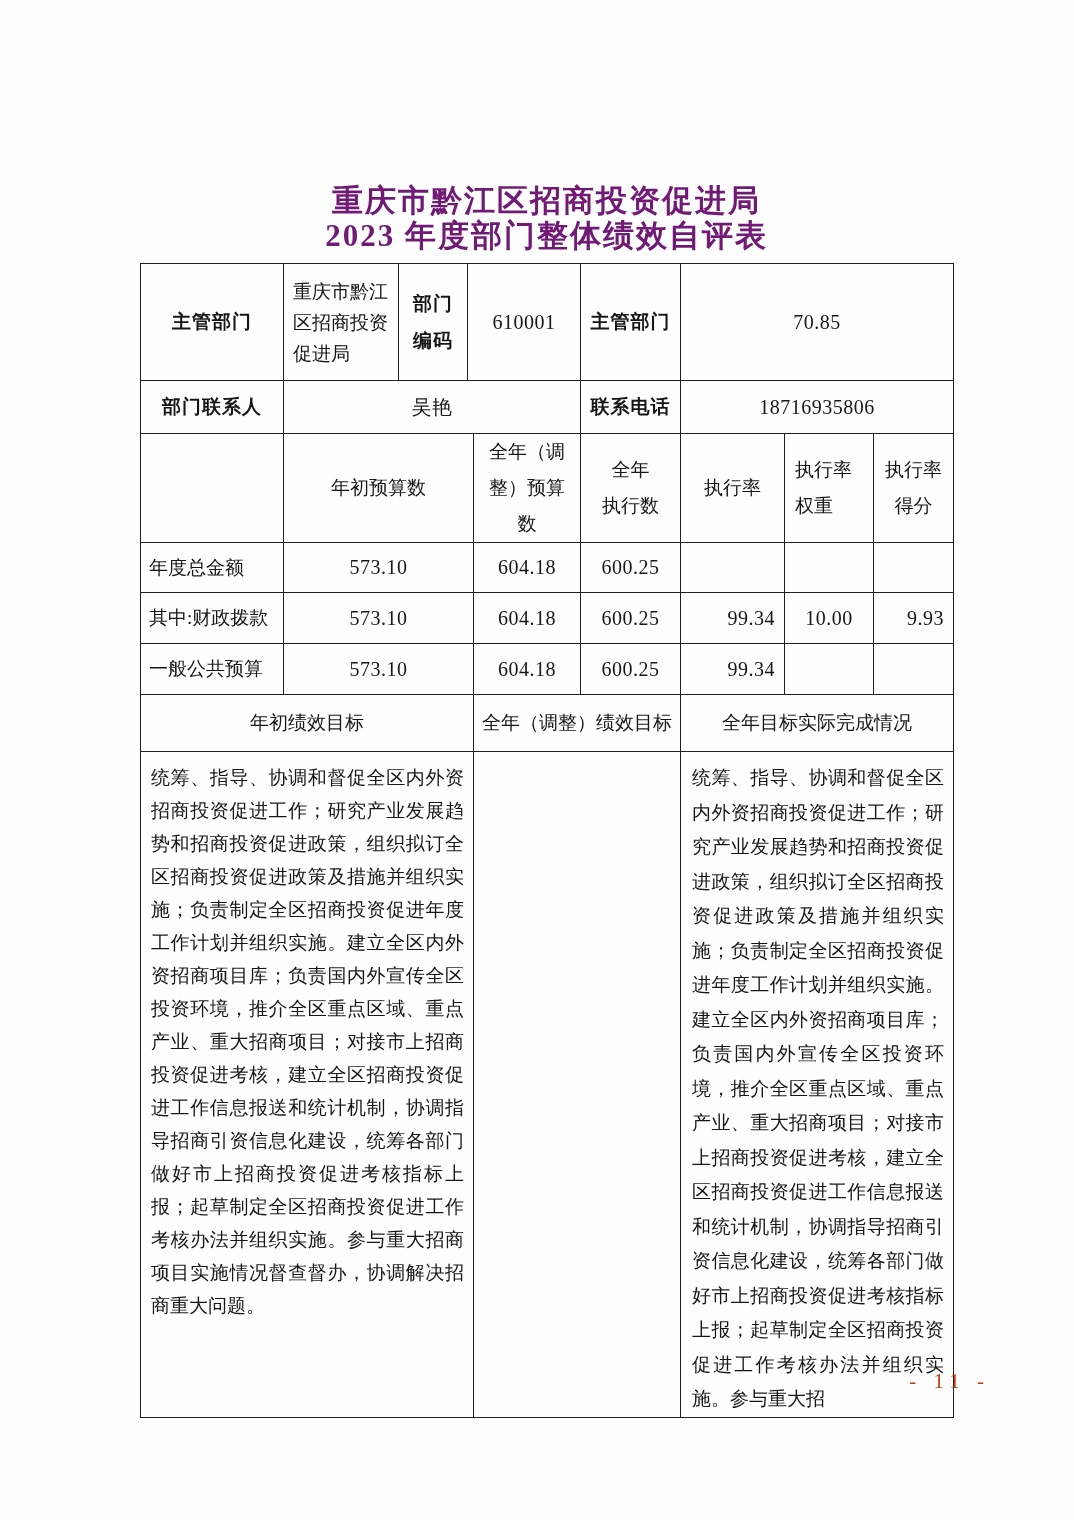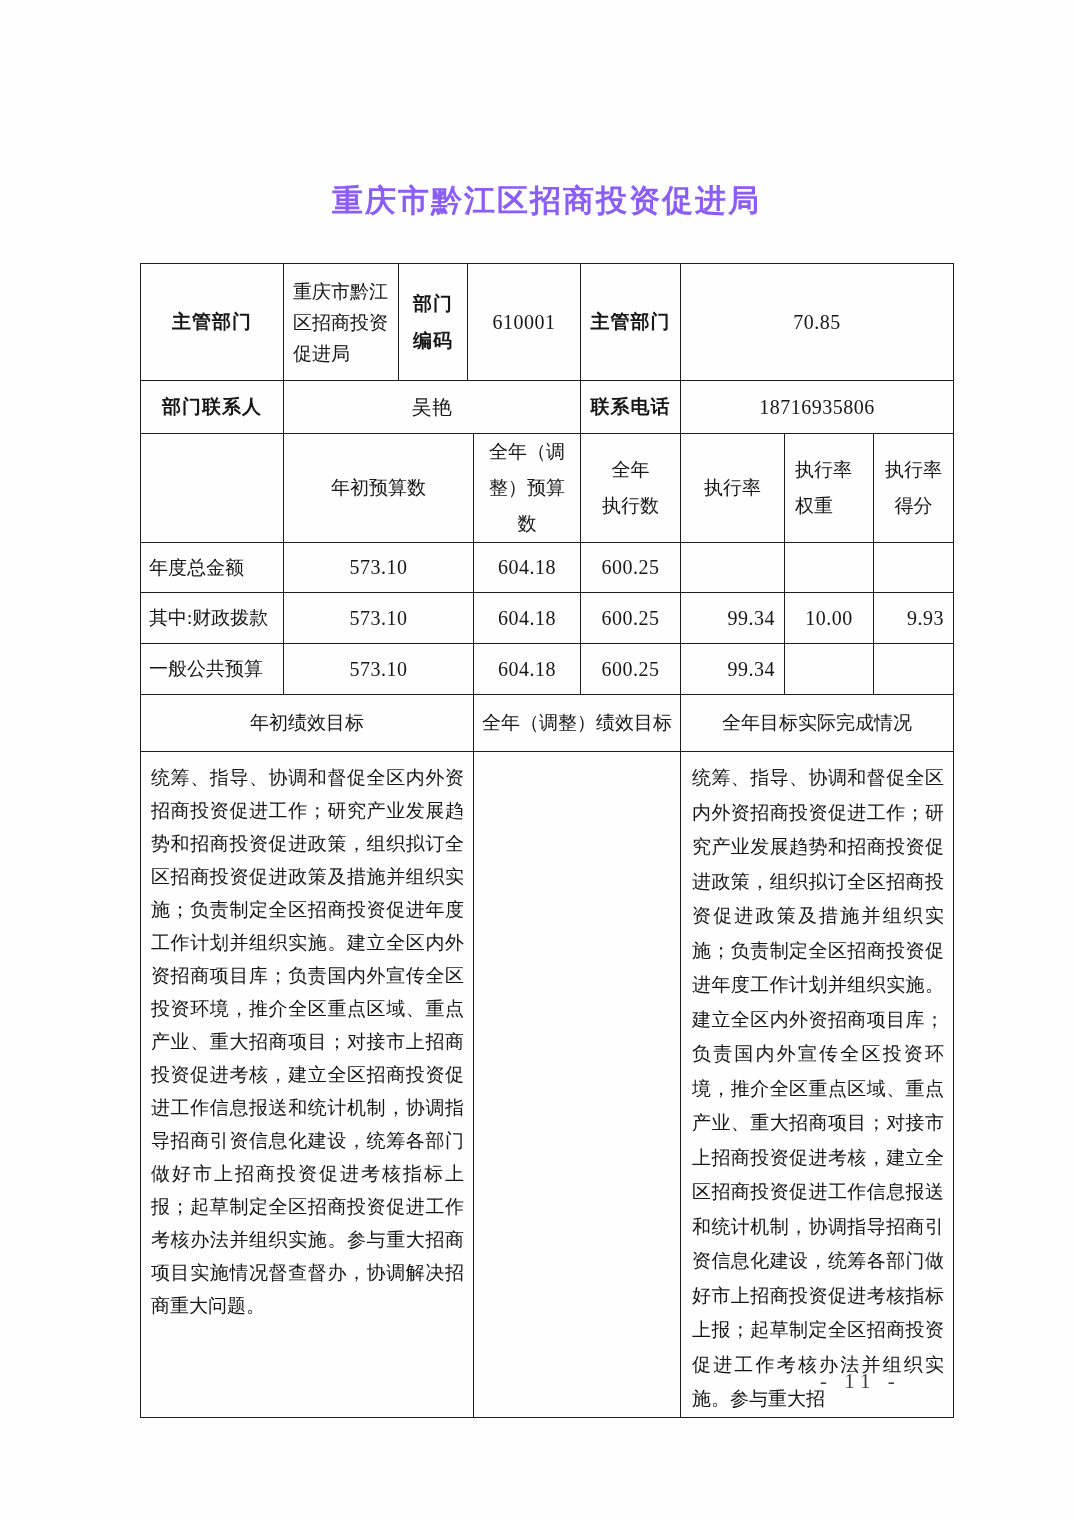--- a/index.html
+++ b/index.html
@@ -2,21 +2,21 @@
 <html><head>
 <meta charset="utf-8">
 <style>
   html, body { margin:0; padding:0; background:#ffffff; }
   .page {
     position:relative; width:1074px; height:1520px; background:#fefefe;
     font-family:"Liberation Serif","DejaVu Serif",serif; color:#141414; overflow:hidden;
   }
   .doc-title {
     position:absolute; left:140px; top:183px; width:813px;
-    text-align:center; font-weight:700; color:#8b5cf6;
+    text-align:center; font-weight:700; color:#701a75;
     font-size:31px; line-height:35px; letter-spacing:2px;
   }
   .tables { position:absolute; left:140px; top:263px; width:813px; }
   table { border-collapse:collapse; table-layout:fixed; width:813px; }
   .tb, .tc { margin-top:-1px; }
   td {
     border:1px solid #1e1e1e; padding:0; vertical-align:middle;
     font-size:19px; overflow:hidden; color:#161616;
   }
   
@@ -44,30 +44,31 @@
   .hdr { text-align:center; line-height:36px; }
   .hdr-left { text-align:left; padding-left:10px; }
   .supval { text-align:left; padding-left:9px; }
   .goal {
     vertical-align:top; text-align:justify;
     padding:9px 9px 0 10px; line-height:33px;
   }
   .goal-r { line-height:34.5px; padding-left:11px; }
   .page-number {
     position:absolute; left:820px; top:1369px; width:170px;
-    text-align:left; font-size:21px; letter-spacing:6px; color:#404040;
+    text-align:right; font-size:21px; letter-spacing:6px; color:#c2410c;
   }
 </style>
 </head>
 <body>
 
 <div class="page">
 
   <div class="doc-title">
     <div>重庆市黔江区招商投资促进局</div>
+    <div>2023 年度部门整体绩效自评表</div>
   </div>
 
   <div class="tables">
 
     <table class="ta">
       <colgroup>
         <col style="width:143px">
           <col style="width:115px">
           <col style="width:69px">
         <col style="width:113px">

